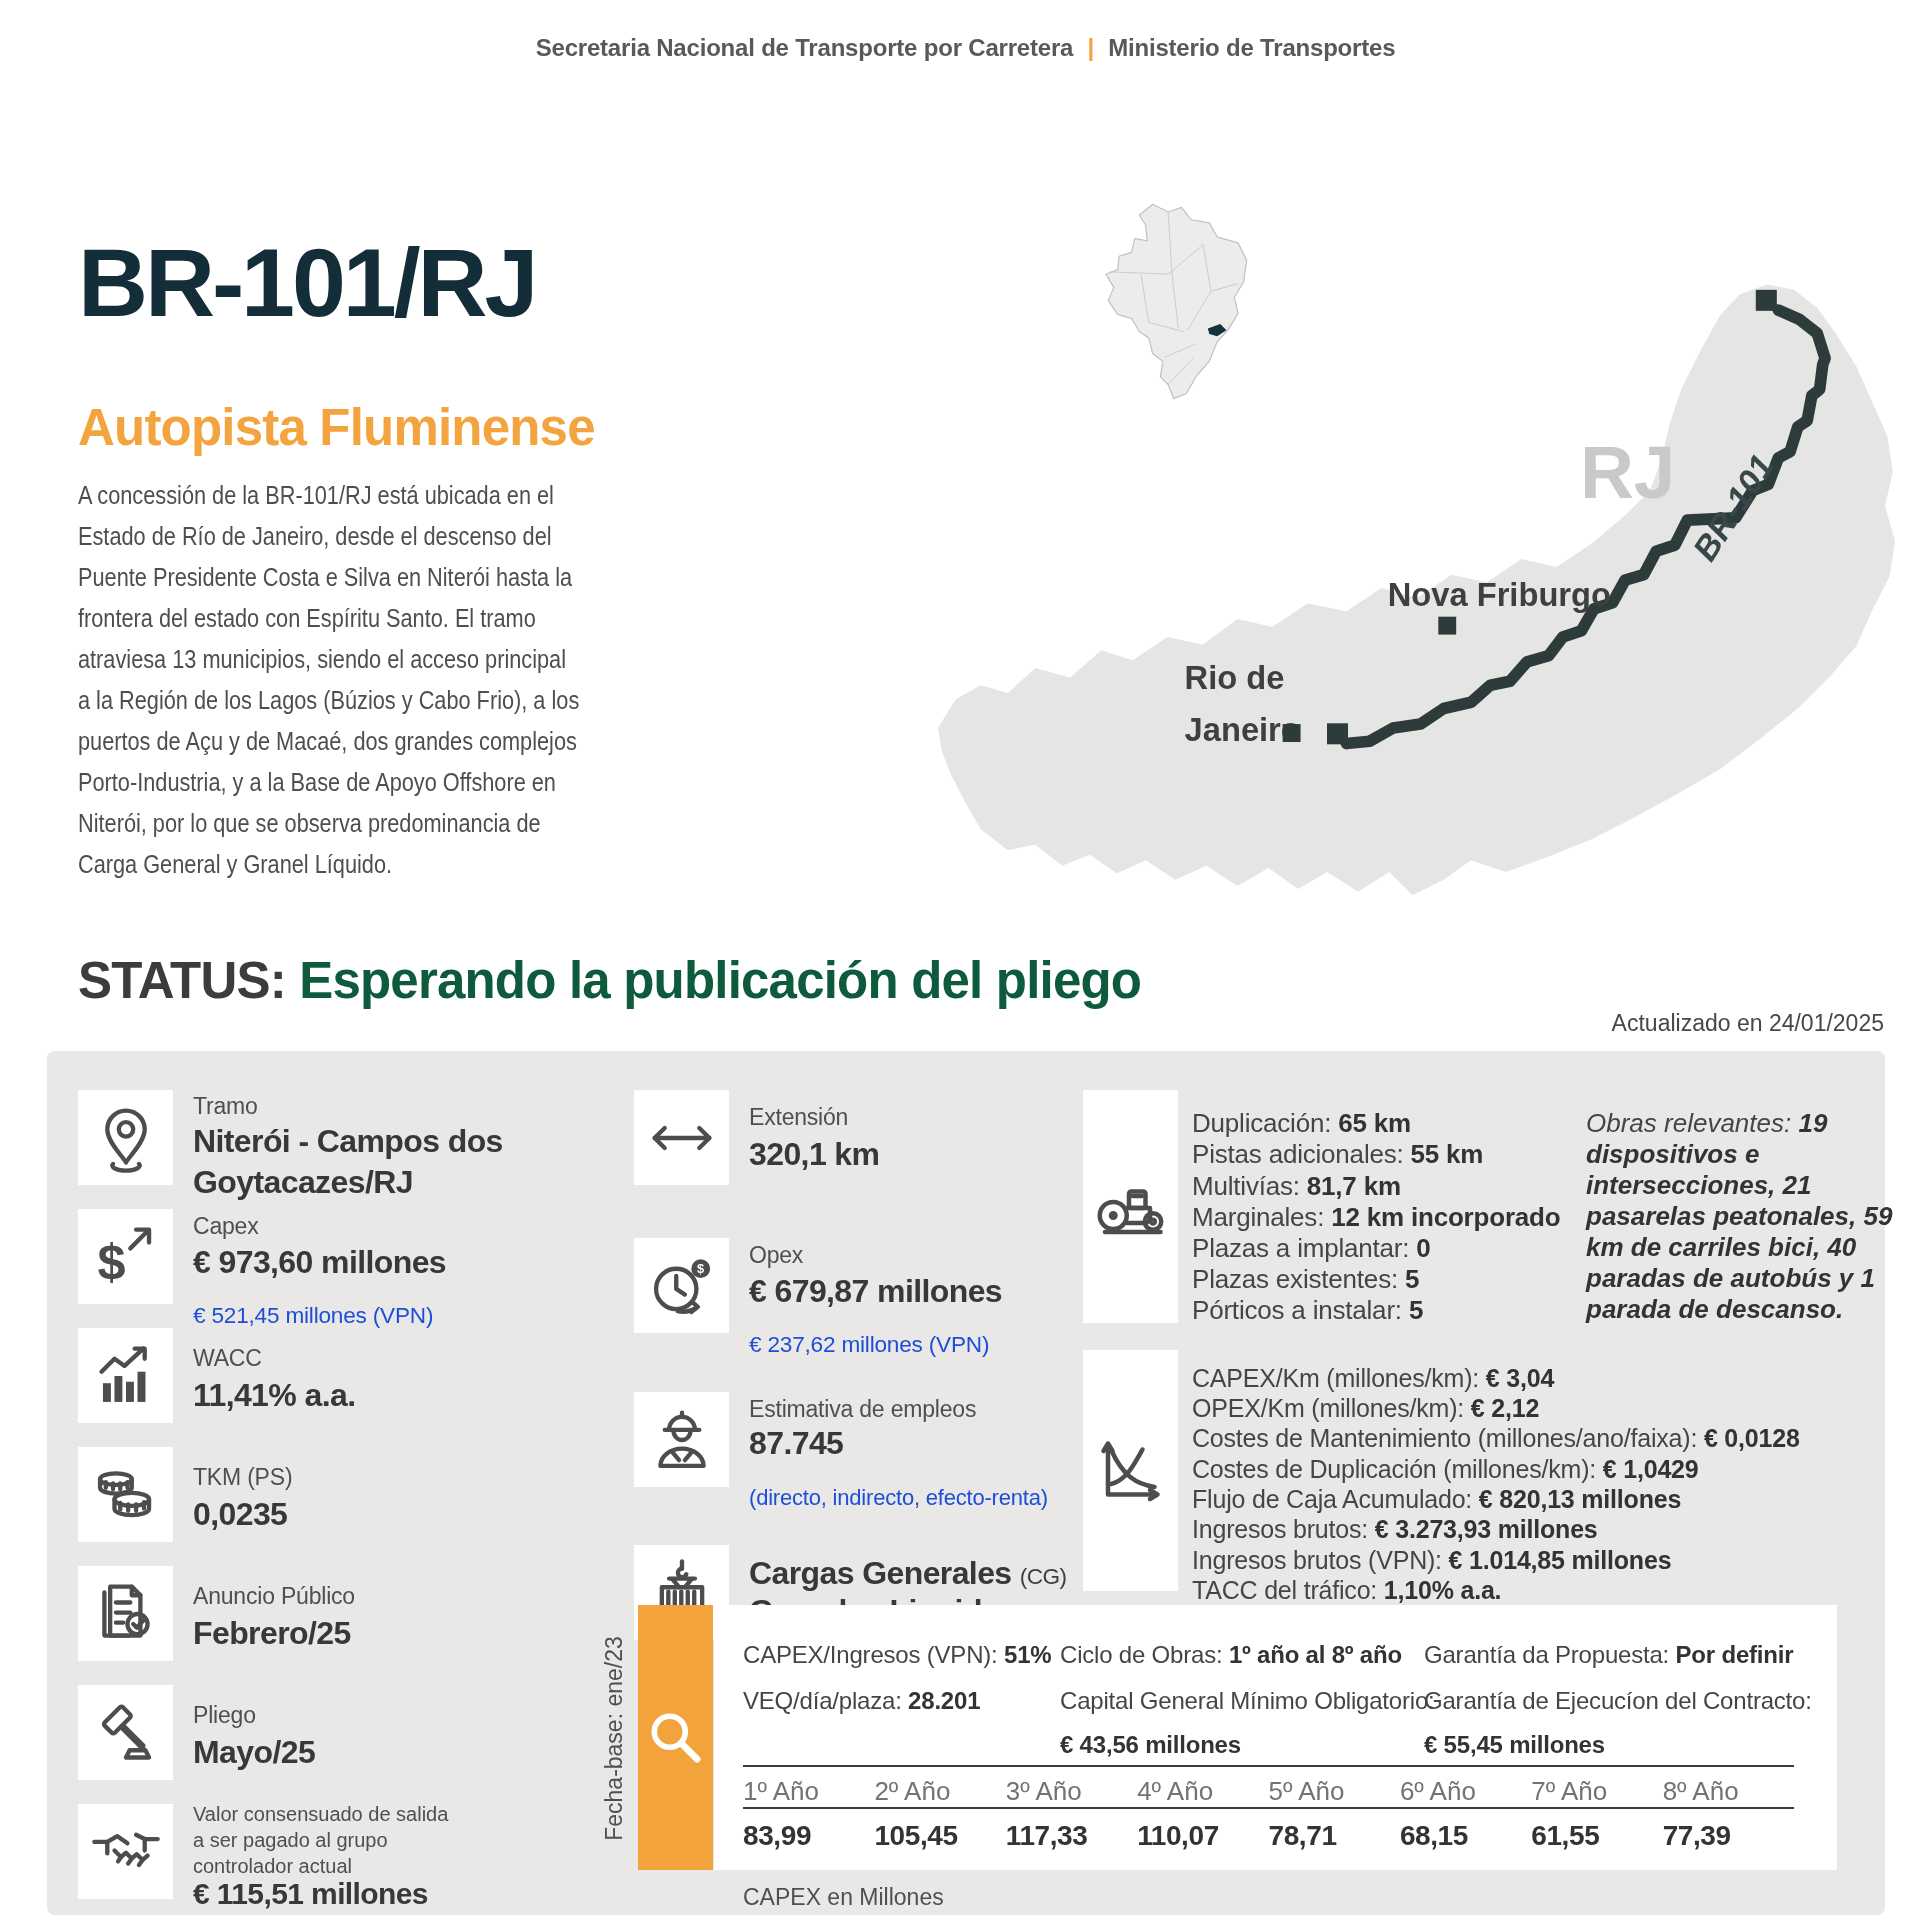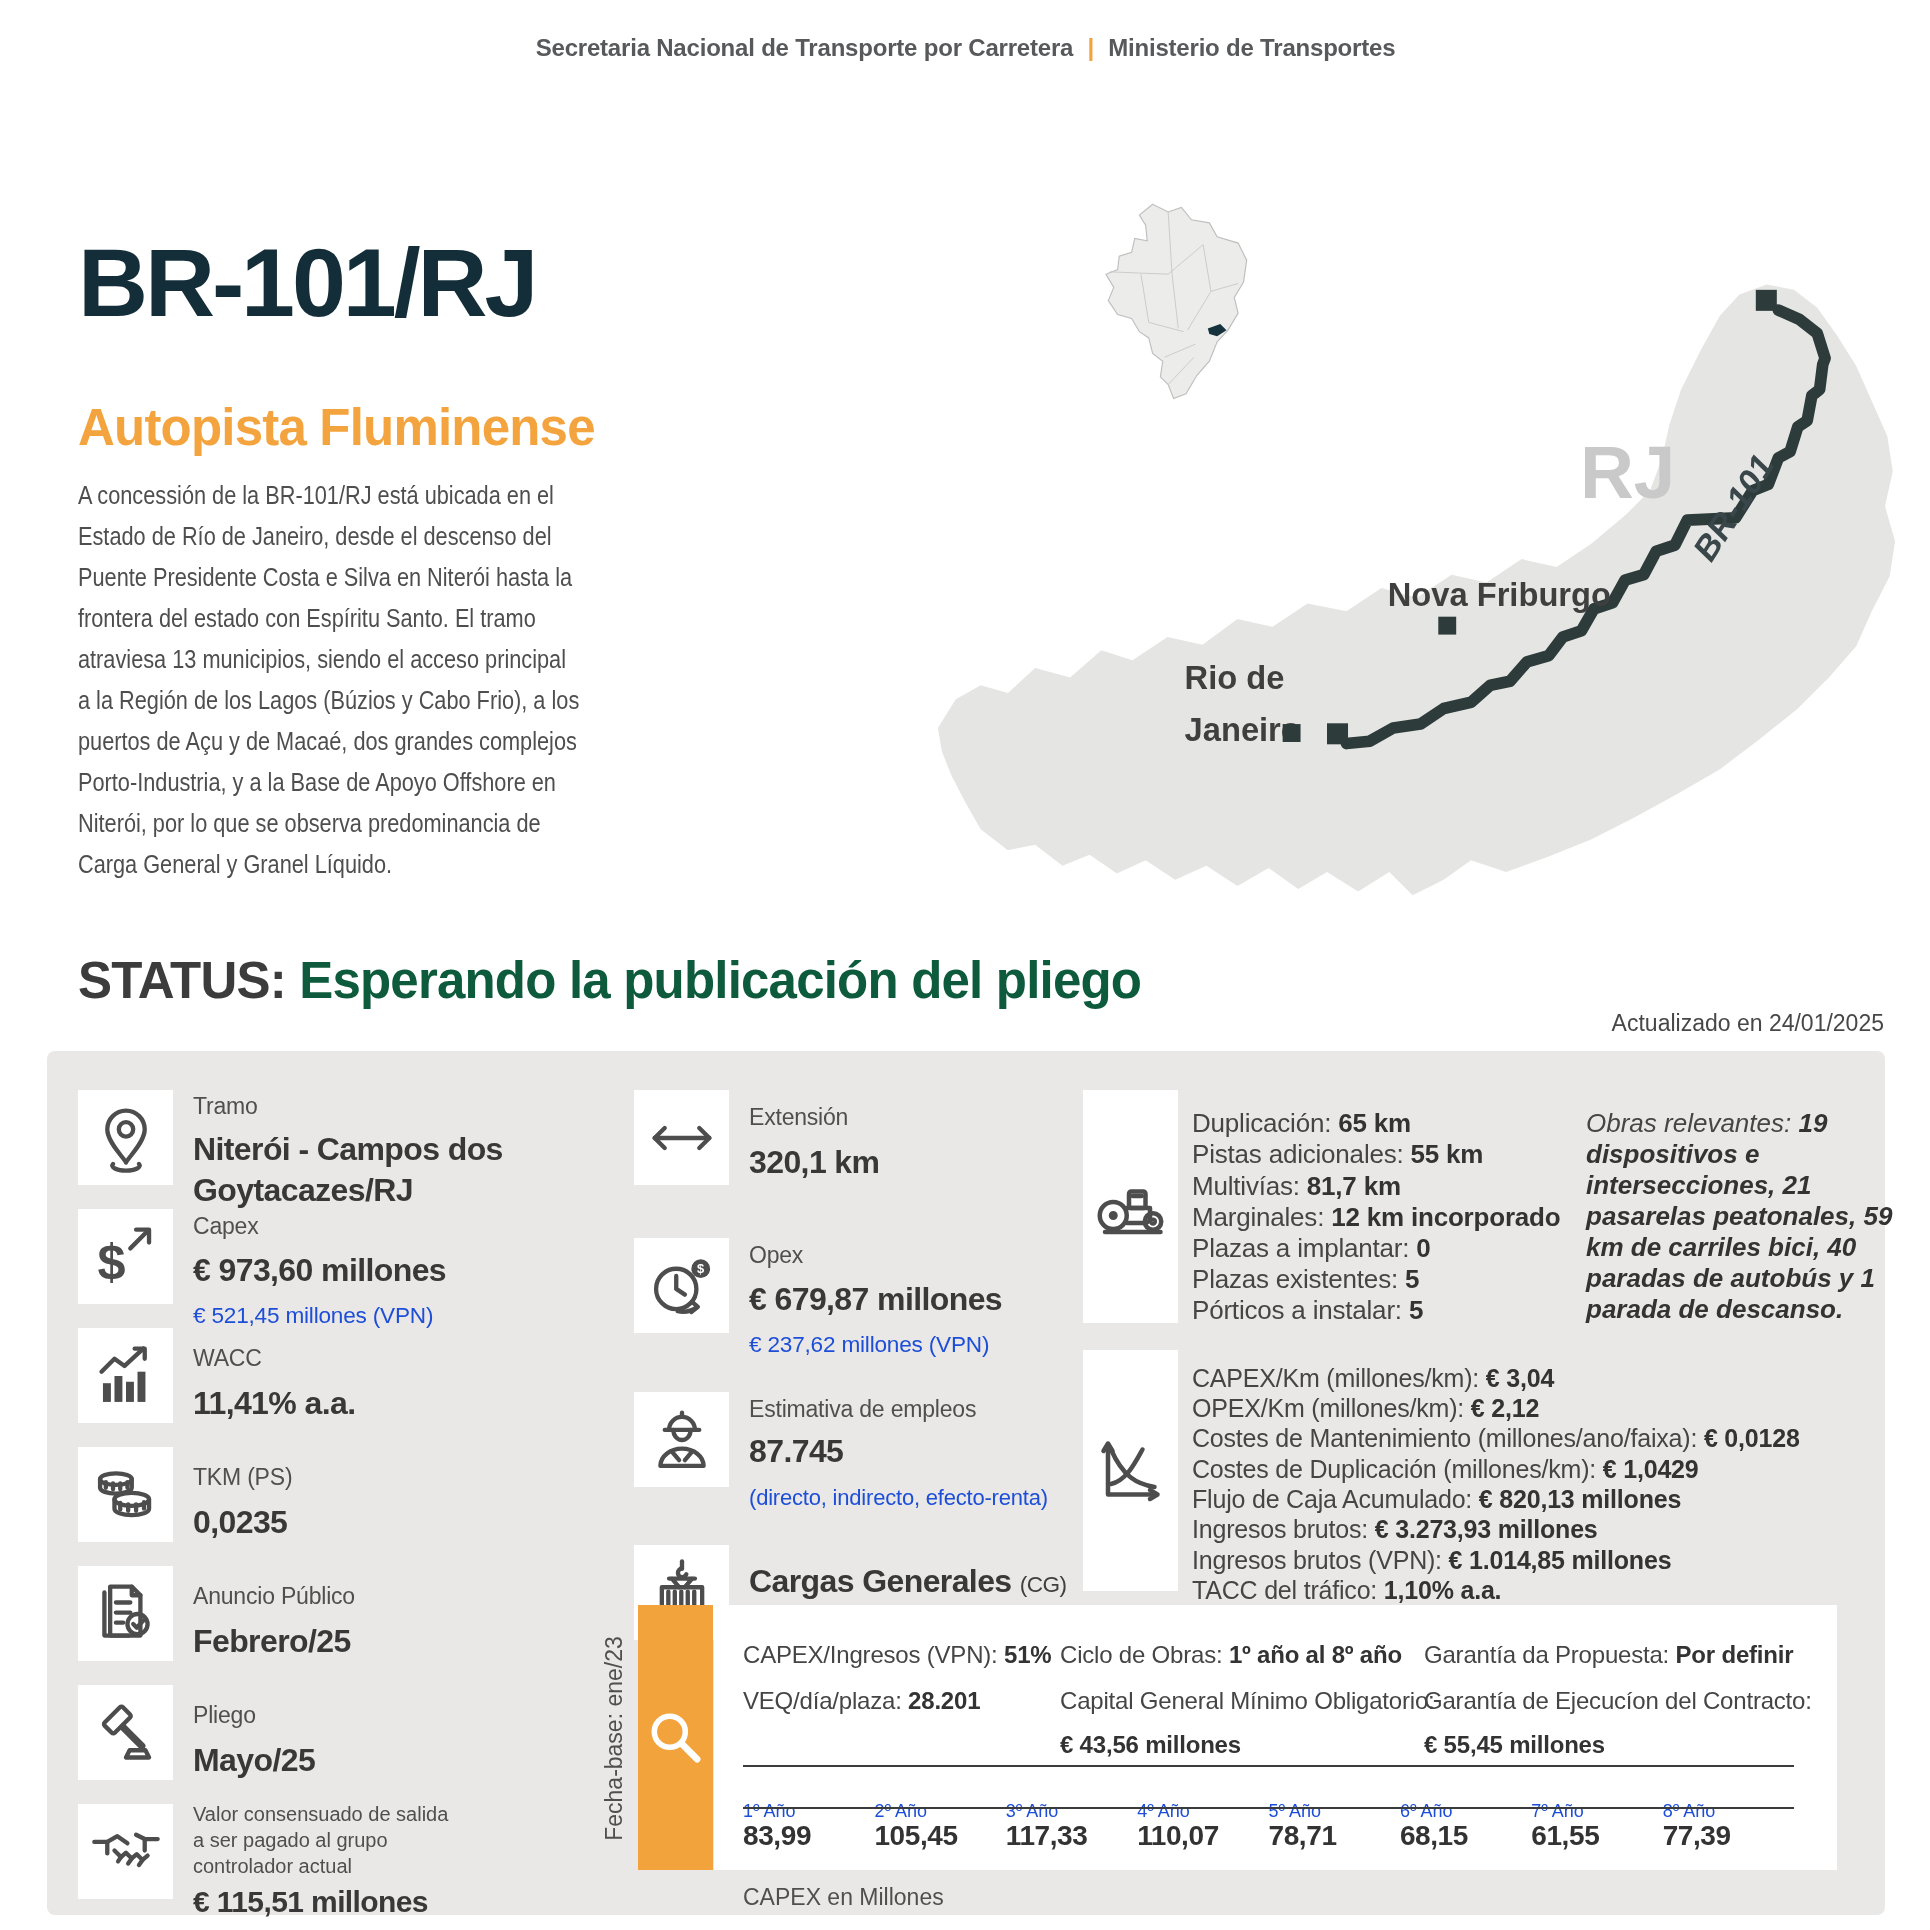--- a/index.html
+++ b/index.html
@@ -24,39 +24,39 @@
   .updated{left:1417px;top:1010px;width:467px;text-align:right;font-size:23px;color:#474747;}
 
   
   .panel{left:47px;top:1051px;width:1838px;height:864px;background:#e9e8e6;border-radius:7.8px;}
 
   .icon-box{width:95px;height:95px;background:#ffffff;display:flex;align-items:center;justify-content:center;}
   .icon-tall{width:95px;background:#ffffff;display:flex;align-items:center;justify-content:center;}
   svg.ic{stroke:#4d4d4d;fill:none;stroke-width:6;stroke-linecap:round;stroke-linejoin:round;}
 
   .slabel{font-size:23px;color:#4f4f4f;letter-spacing:-0.2px;}
-  .sval{font-size:32px;font-weight:bold;color:#383838;letter-spacing:-0.6px;line-height:39px;margin-top:8px;}
+  .sval{font-size:32px;font-weight:bold;color:#383838;letter-spacing:-0.6px;line-height:39px;}
   .snote{font-size:22.6px;color:#1d4ed8;letter-spacing:-0.2px;margin-top:17px;}
   .ssmall{font-size:20px;line-height:26px;color:#4f4f4f;width:265px;}
   .suffix{font-size:22.6px;font-weight:normal;color:#3f3f3f;}
 
   .kv{font-size:26px;color:#454545;letter-spacing:-0.2px;white-space:nowrap;}
   .kv b{color:#333333;}
   .para-bold{font-size:26px;line-height:31px;color:#454545;width:313px;font-style:italic;}
   .para-bold b{color:#333333;}
 
   
   .wbox{left:714px;top:1605px;width:1123px;height:265px;background:#ffffff;}
   .obar{left:638px;top:1605px;width:75px;height:265px;background:#f2a33c;display:flex;align-items:center;justify-content:center;}
   .fecha{left:481px;top:1726px;width:265px;height:25px;transform:rotate(-90deg);font-size:23px;color:#4f4f4f;text-align:center;}
   .brow{font-size:24px;color:#454545;white-space:nowrap;letter-spacing:-0.2px;}
   .brow b{color:#333333;}
   .rule{height:2.3px;background:#3b3b3b;}
   .thead{display:flex;width:1051px;}
-  .thead span{flex:1;font-size:18px;color:#1d4ed8;margin-top:25px;}
+  .thead span{flex:1;font-size:26px;color:#737373;}
   .tvals{display:flex;width:1051px;}
   .tvals span{flex:1;font-size:28px;font-weight:bold;color:#333333;letter-spacing:-0.4px;}
   .footnote{font-size:23px;color:#4f4f4f;}
 
   
   text{font-family:"Liberation Sans",sans-serif;}
 </style>
 </head>
 <body>
 

